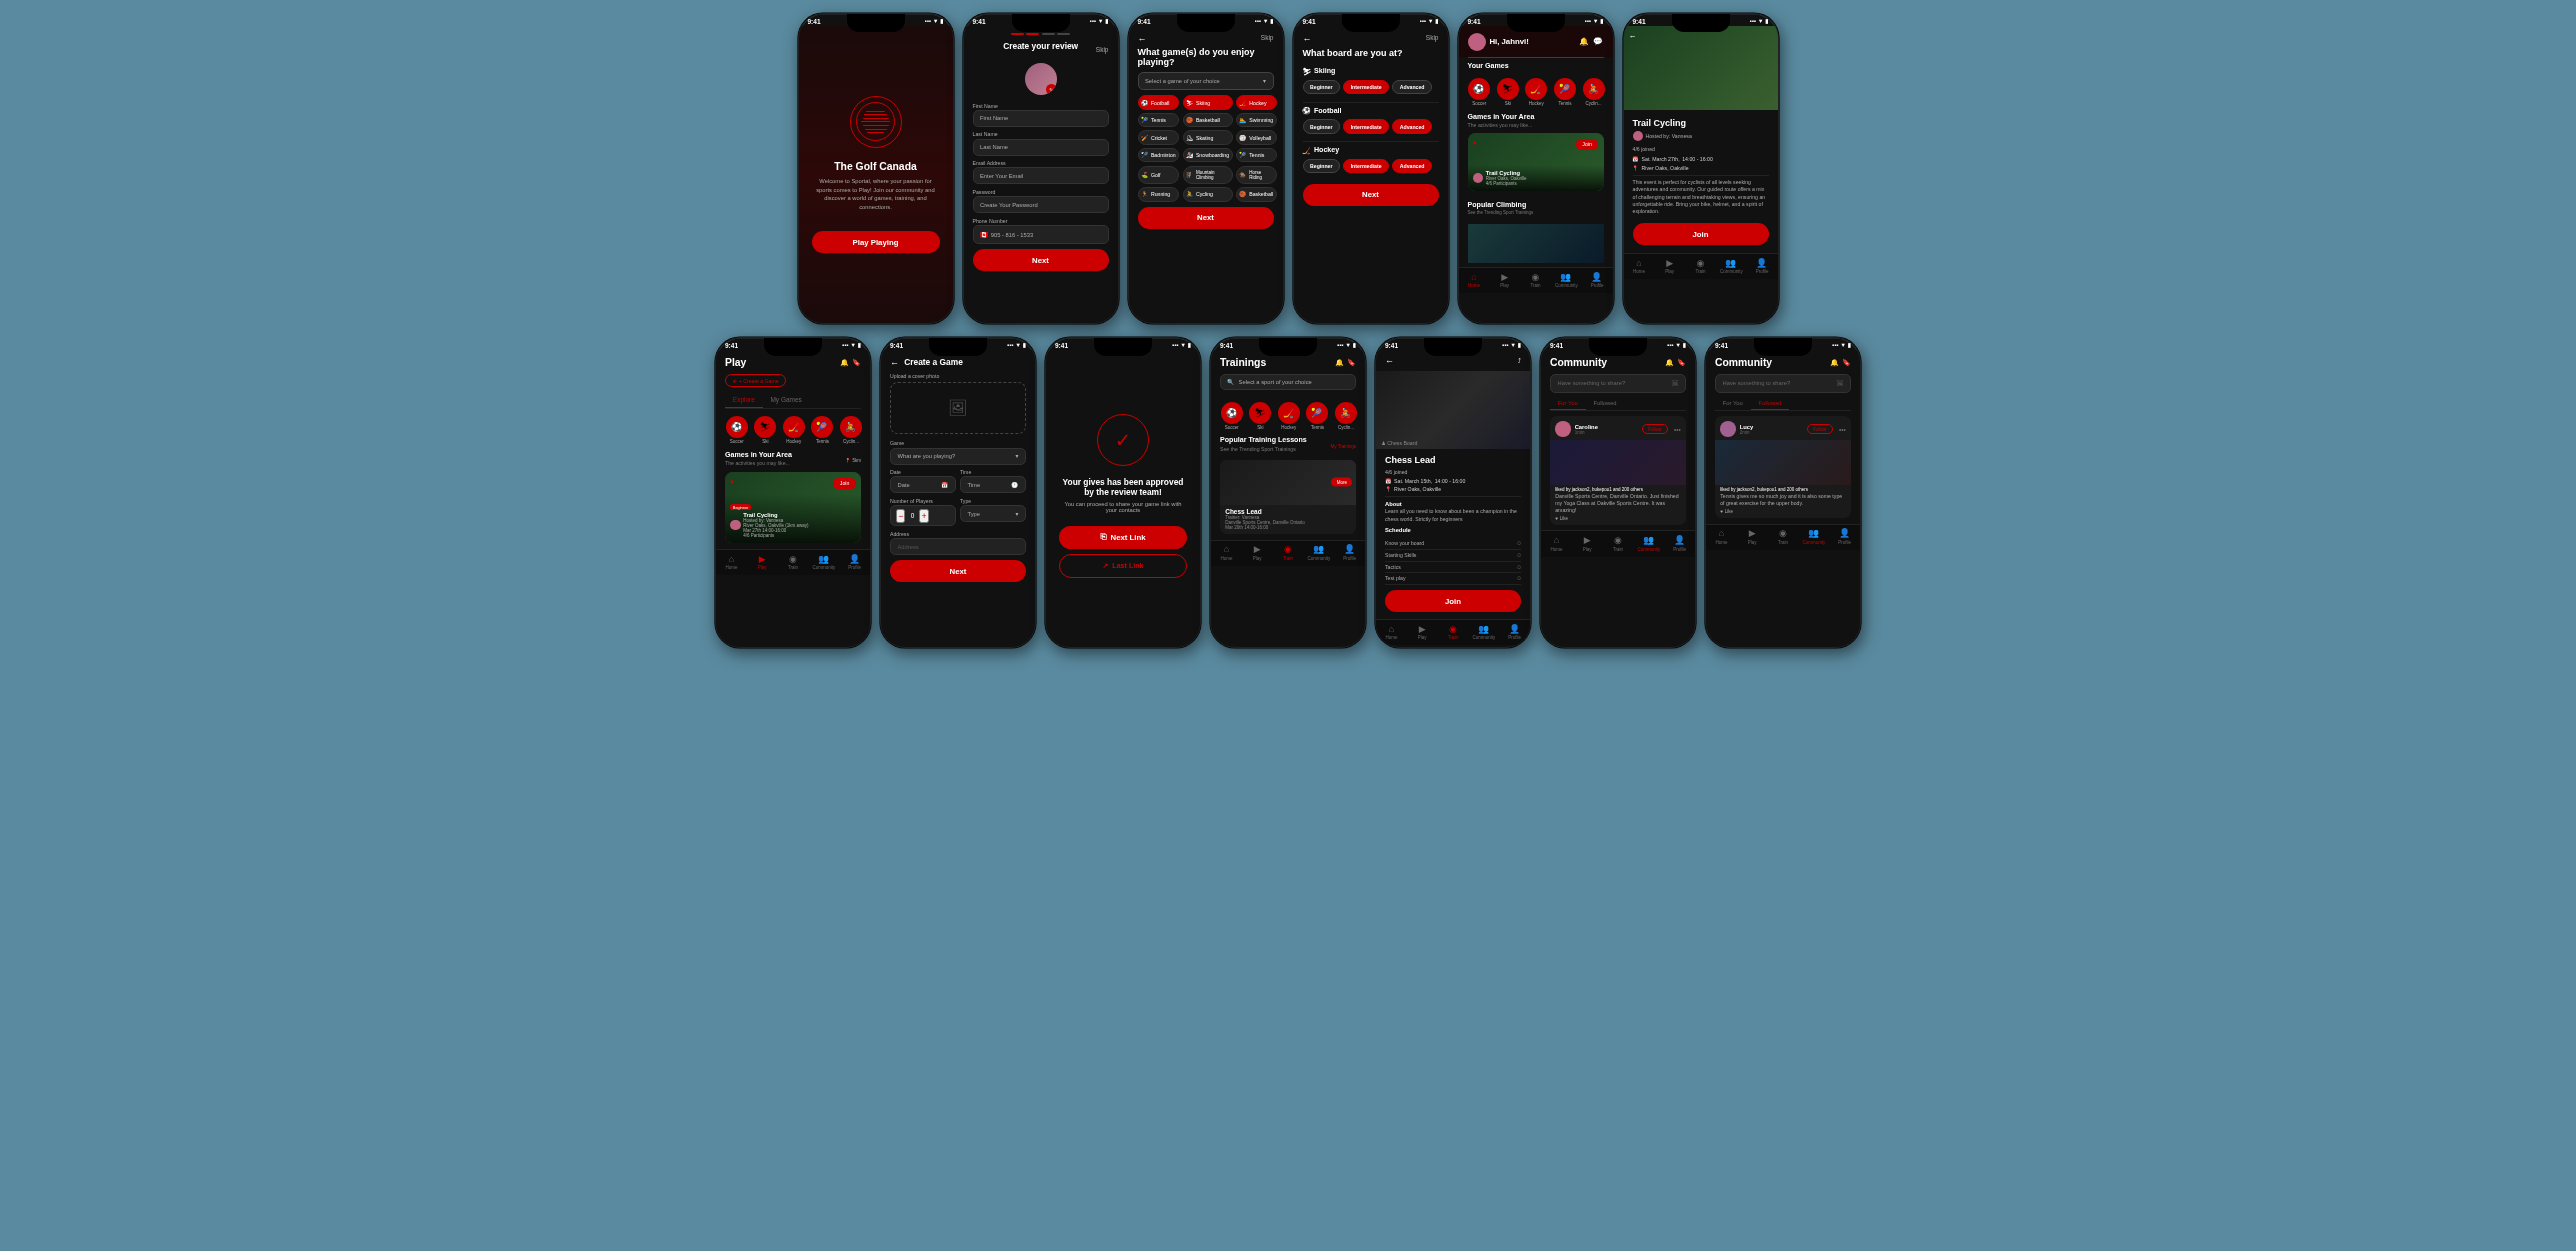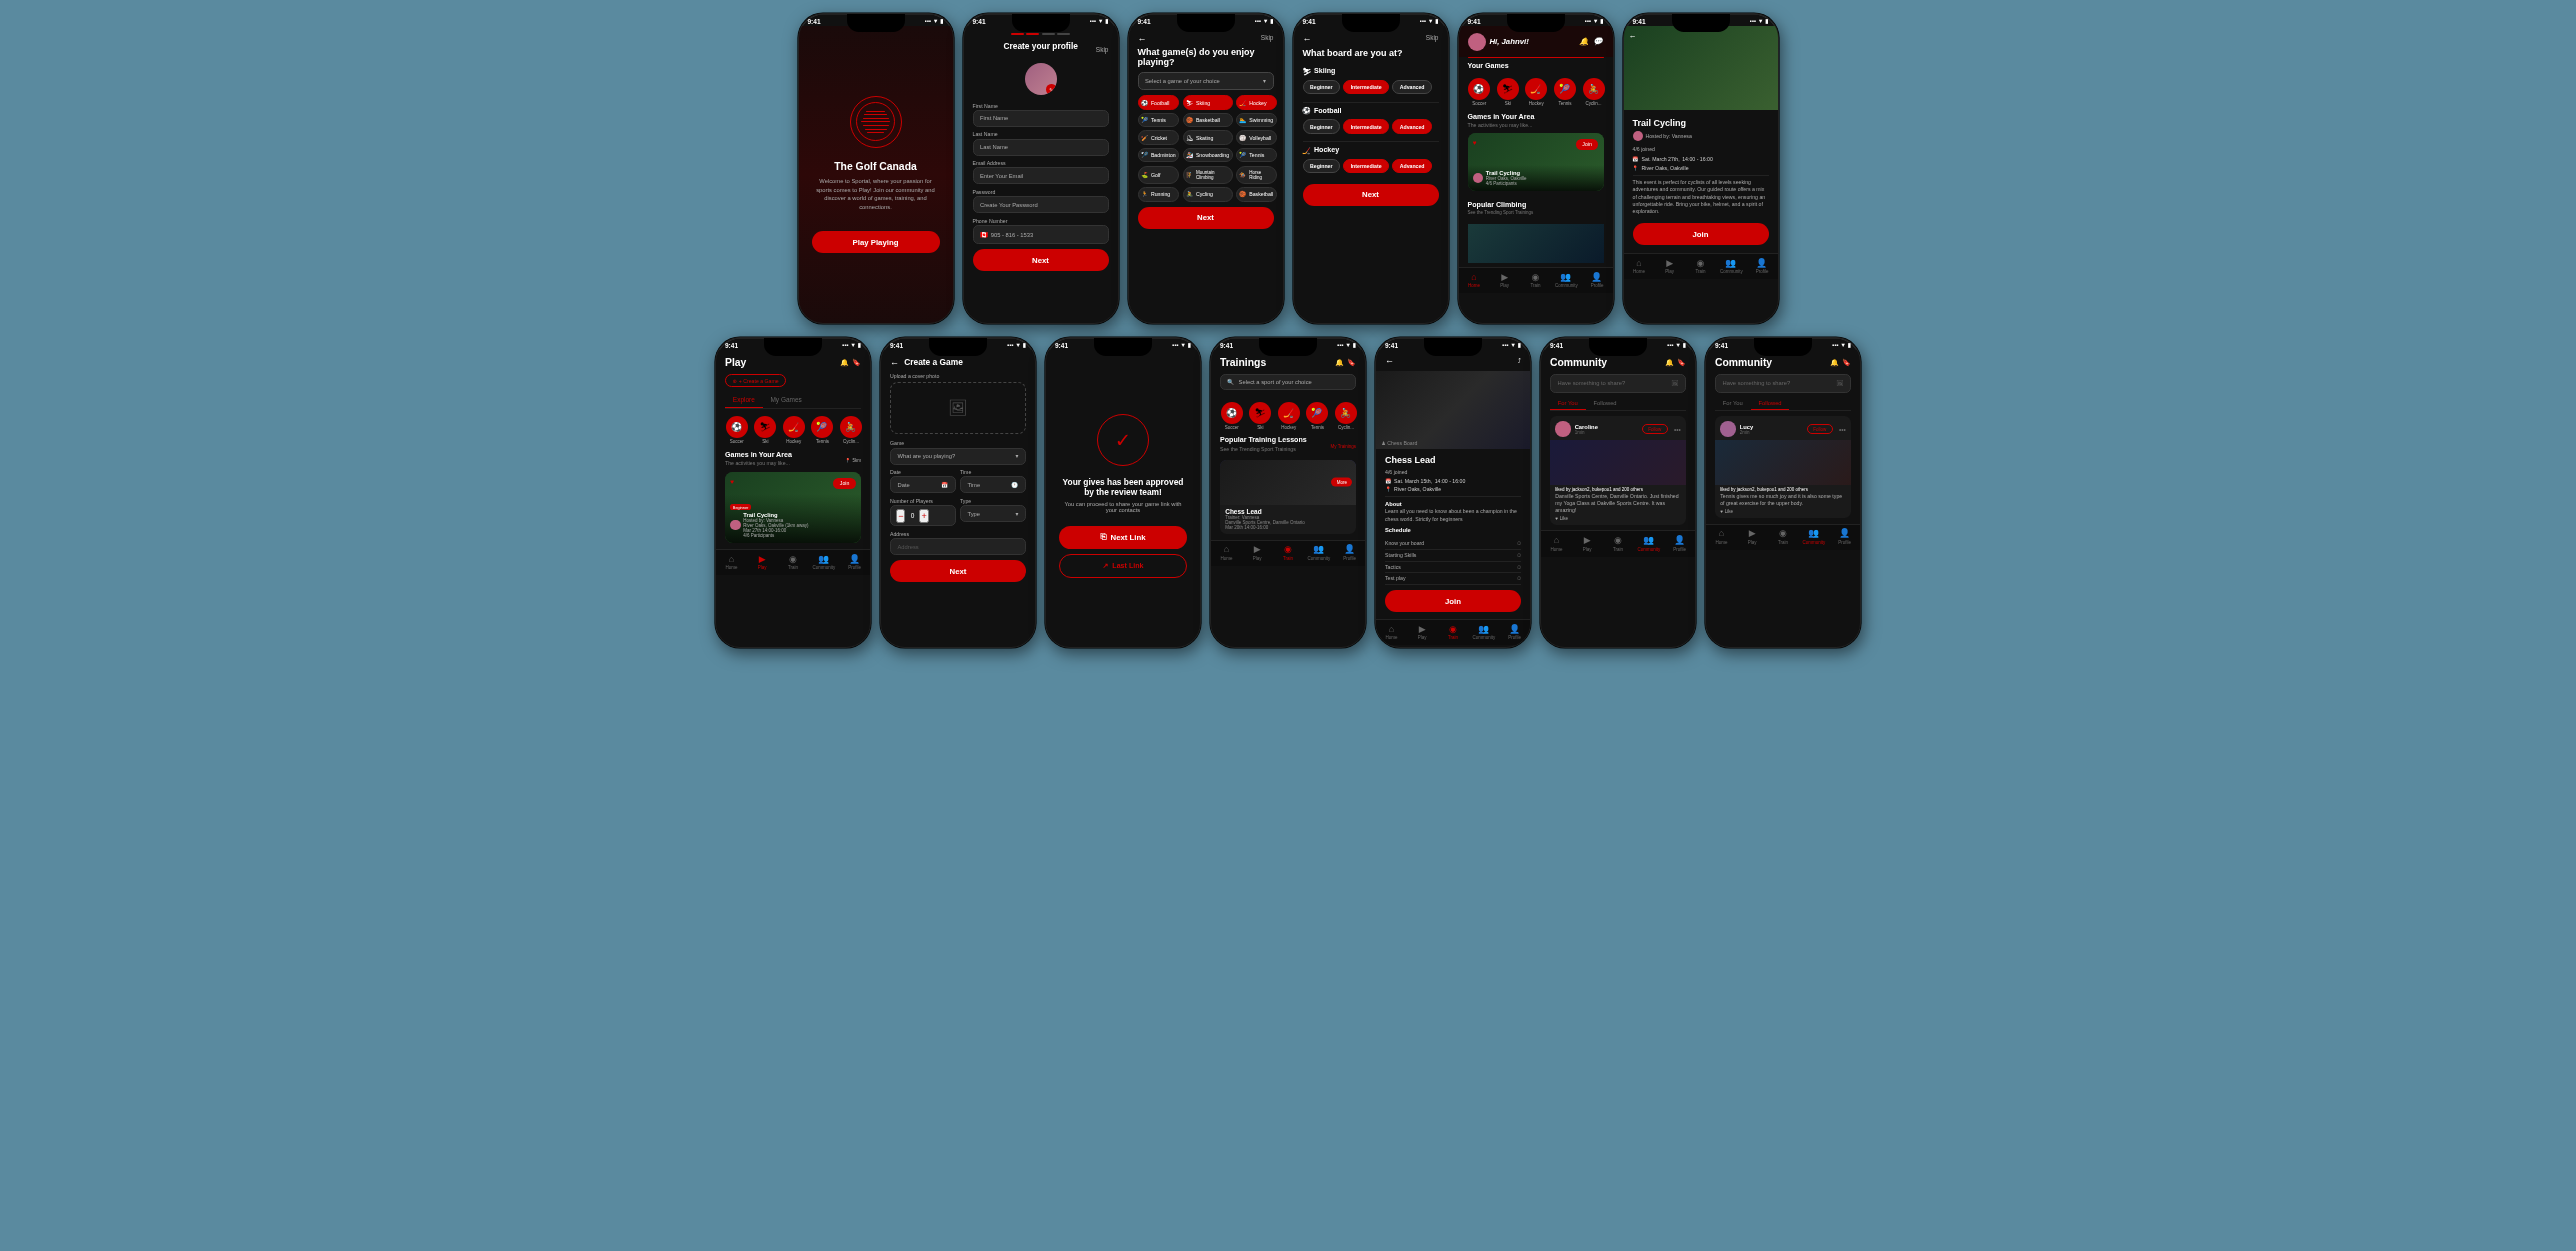--- a/index.html
+++ b/index.html
@@ -258,21 +258,20 @@
       background: #111;
       min-height: 286px;
       overflow-y: auto;
     }
     .home-header {
       background: #1a0808;
       padding: 6.5px 9px;
       display: flex;
       align-items: center;
       justify-content: space-between;
-      font-style: italic;
     }
     .home-avatar-name { display: flex; align-items: center; gap: 3.9px; }
     .mini-avatar { width: 18px; height: 18px; border-radius: 50%; background: #c06080; overflow: hidden; }
     .hi-text { color: #fff; font-size: 7.8px; font-weight: 700; }
     .header-icons { display: flex; gap: 5.2px; }
     .icon-bell, .icon-msg { color: #fff; font-size: 7.8px; cursor: pointer; }
     .sport-icons-row {
       display: flex;
       gap: 5.2px;
       padding: 6.5px 9px;
@@ -622,21 +621,21 @@
     </div>
     <div class="screen screen-dark">
       <div class="progress-dots">
         <div class="dot done"></div>
         <div class="dot active"></div>
         <div class="dot"></div>
         <div class="dot"></div>
       </div>
       <div style="display:flex;justify-content:space-between;align-items:center;margin-bottom:3.9px">
         <div style="width:13px"></div>
-        <div class="screen-title">Create your profile</div>
+        <div class="screen-title">Create your review</div>
         <div class="skip-btn">Skip</div>
       </div>
       <div class="avatar-upload">
         <div class="avatar-img" style="background:linear-gradient(135deg,#a06080,#c08090)"></div>
         <div class="avatar-badge">✎</div>
       </div>
       <div class="input-group">
         <div class="input-label">First Name</div>
         <div class="input-field">First Name</div>
       </div>

